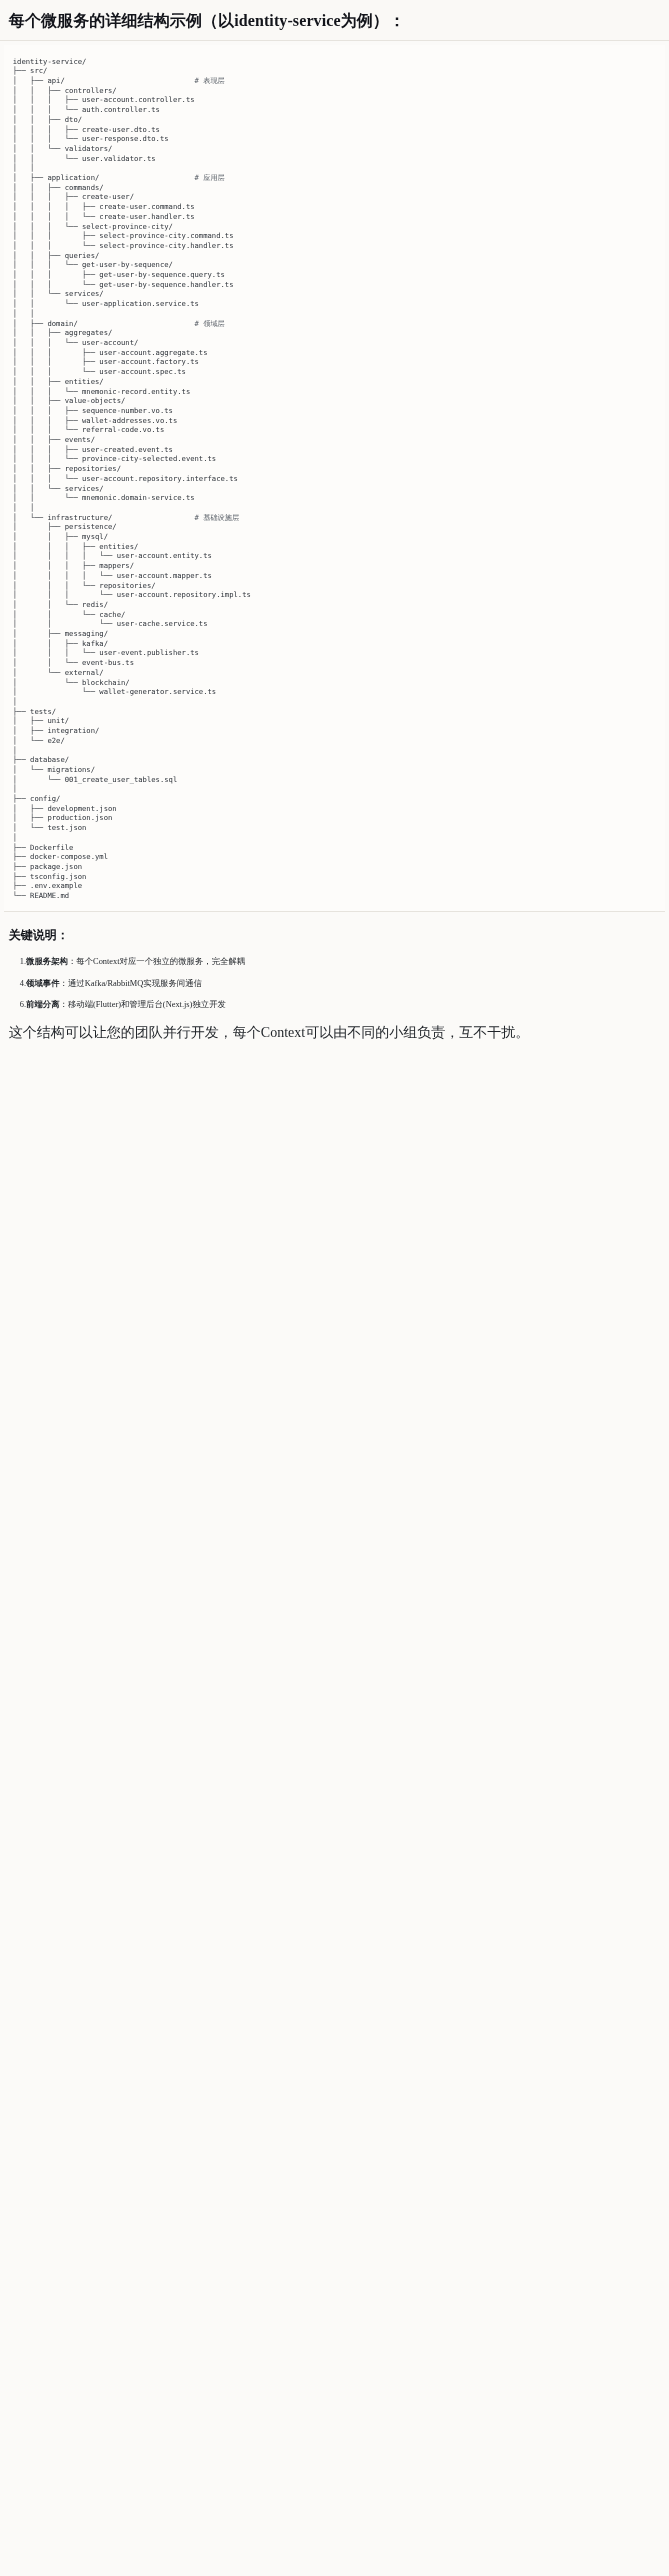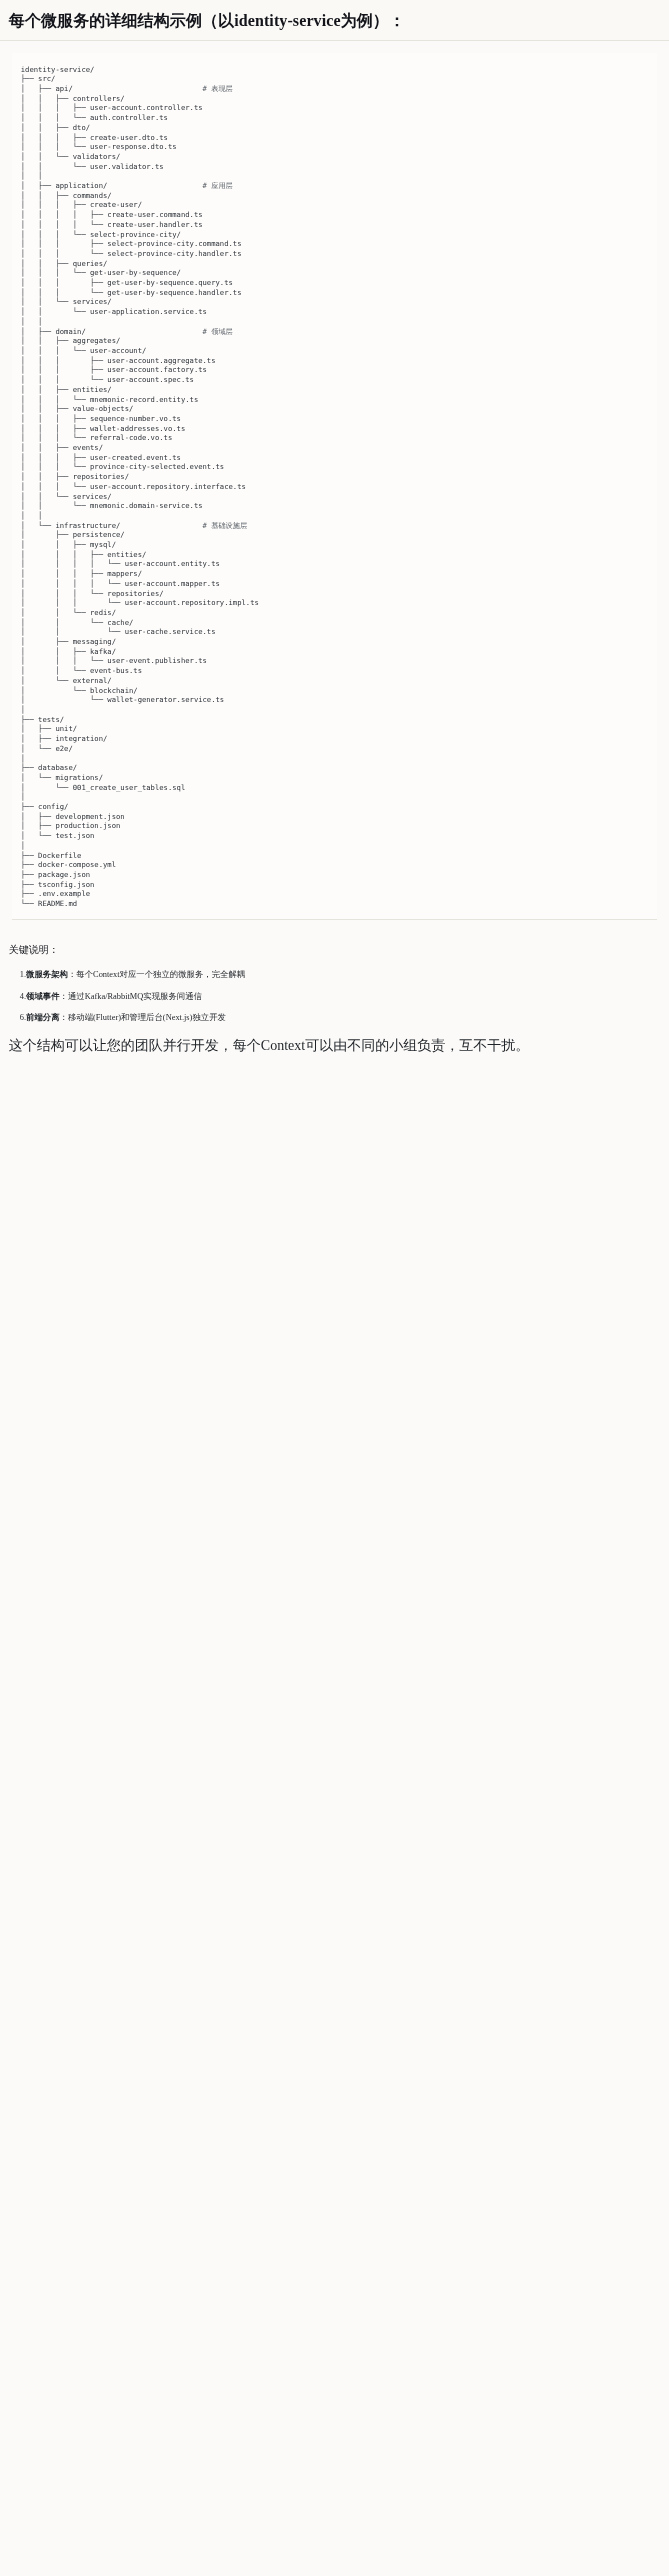--- a/index.html
+++ b/index.html
@@ -29,21 +29,21 @@
     color: #12141a;
     padding: 8.8px 8.8px 7.5px 8.8px;
     margin: 0;
     border-bottom: 0.6px solid #e6e3dd;
     background: #faf9f6;
     letter-spacing: 0.1px;
   }
 
   
   .codeblock {
-    margin: 12px;
+    margin: 4px;
     padding: 11.3px 8.8px 10px 8.8px;
     background: #fdfcfa;
     border-bottom: 0.6px solid #e6e3dd;
   }
   pre.tree {
     margin: 0;
     padding: 0;
     font-family: "DejaVu Sans Mono", "Liberation Mono", monospace;
     font-size: 7.2px;
     line-height: 9.7px;
@@ -55,22 +55,22 @@
     color: #555b63;
   }
 
   
   .notes {
     padding: 10px 8.8px 11.3px 8.8px;
     background: #fbfaf8;
   }
   .notes-title {
     font-family: "Liberation Serif", serif;
-    font-weight: normal;
-    font-size: 10px;
+    font-weight: bold;
+    font-size: 12px;
     line-height: 1.5;
     color: #12141a;
     margin: 0 0 8.8px 0;
   }
   ol.notes-list {
     list-style: none;
     margin: 11px;
     padding: 0;
   }
   ol.notes-list li {

